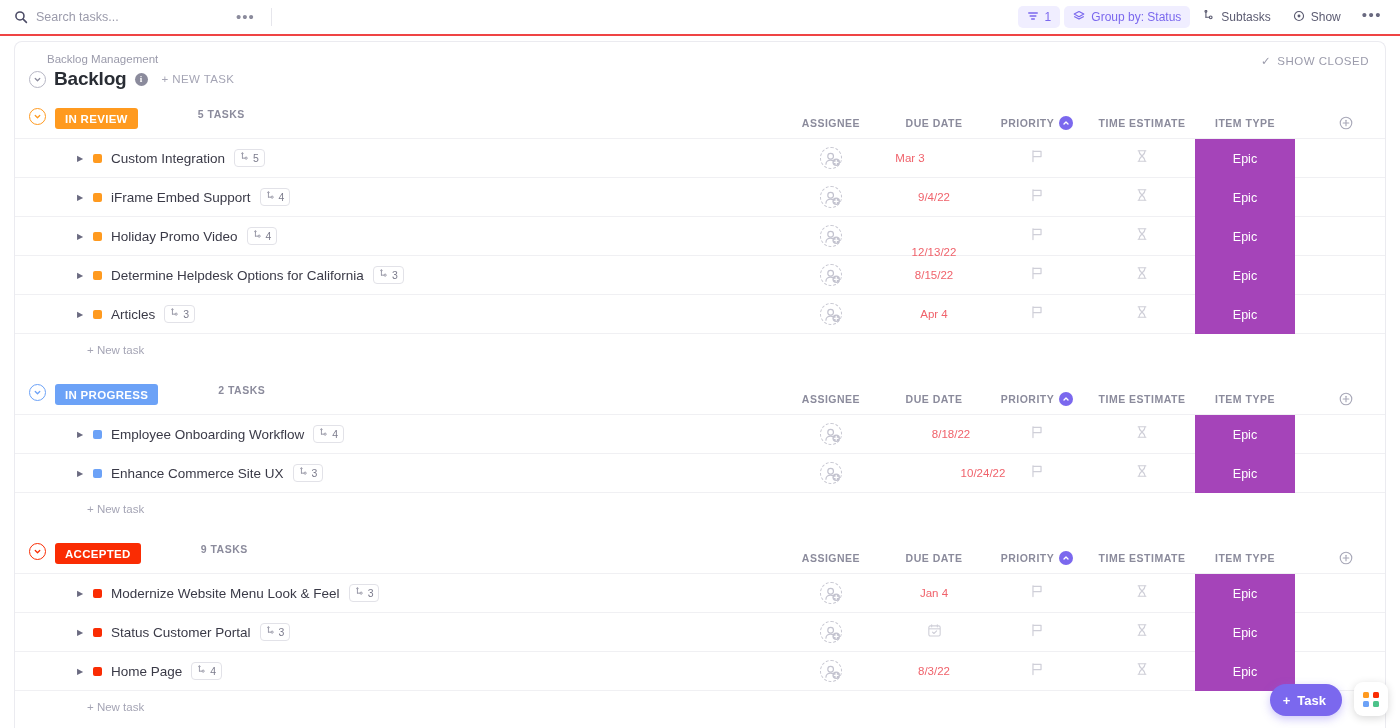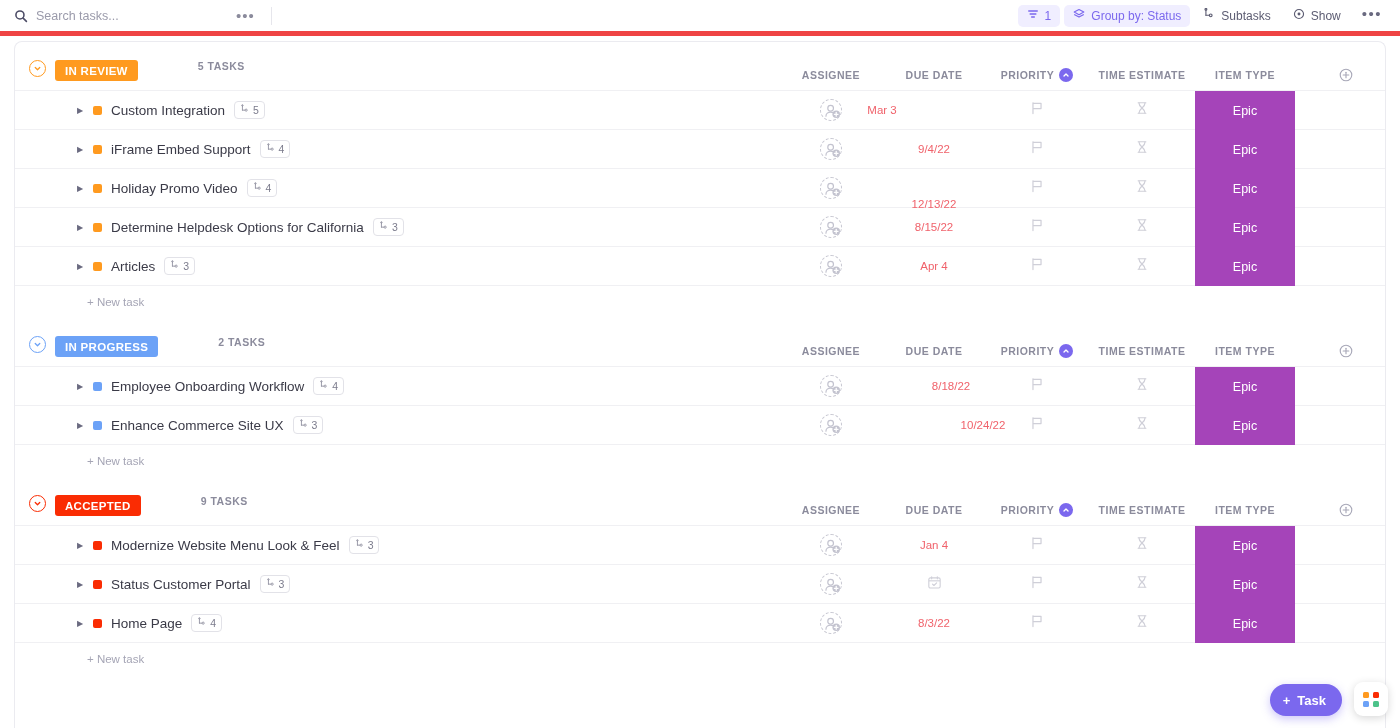--- a/index.html
+++ b/index.html
@@ -8,21 +8,21 @@
     background: #ffffff;
     font-family: "Liberation Sans", sans-serif;
     overflow: hidden;
     -webkit-font-smoothing: antialiased;
   }
 
   
   .topbar {
     height: 36px; width: 1400px;
     display: flex; align-items: center;
-    border-bottom: 5px solid #ef4444;
+    border-bottom: 2px solid #ef4444;
     background: #fff;
     position: relative;
   }
   .search-wrap { display: flex; align-items: center; gap: 8px; padding-left: 14px; width: 230px; }
   .search-ic { width: 14px; height: 14px; flex: 0 0 auto; color: #4c4c66; }
   .search-input {
     border: none; outline: none; background: transparent;
     font-family: "Liberation Sans", sans-serif;
     font-size: 12.5px; color: #656576; width: 180px; padding: 0;
   }
@@ -246,20 +246,37 @@
       </span>
       <span>Show</span>
     </div>
 
     <div class="dots-btn">•••</div>
   </div>
 </div>
 
 <div class="page">
 
+  <div class="page-head">
+    <div class="breadcrumb">Backlog Management</div>
+    <div class="title-row">
+      <span class="collapse-circle">
+        <svg viewBox="0 0 12 12" width="9" height="9" fill="none" stroke="currentColor" stroke-width="1.7" stroke-linecap="round" stroke-linejoin="round">
+            <polyline points="3,4.6 6,7.6 9,4.6"></polyline>
+          </svg>
+      </span>
+      <span class="page-title">Backlog</span>
+      <span class="info-dot">i</span>
+      <span class="new-task-link">+ NEW TASK</span>
+    </div>
+    <div class="show-closed">
+      <span>✓</span>
+      <span>SHOW CLOSED</span>
+    </div>
+  </div>
 
   <div id="groups">
       <div class="group">
         <div class="group-header">
           <span class="grp-circle" style="color:#FF9A1F">
             <svg viewBox="0 0 12 12" width="9" height="9" fill="none" stroke="currentColor" stroke-width="1.7" stroke-linecap="round" stroke-linejoin="round">
               <polyline points="3,4.6 6,7.6 9,4.6"></polyline>
             </svg>
           </span>
           <span class="status-pill" style="background:#FF9A1F">IN REVIEW</span>
@@ -314,21 +331,21 @@
               <span class="avatar">
                 <svg viewBox="0 0 24 24" width="22" height="22" style="position:absolute;left:0;top:0">
                   <circle cx="10.5" cy="9" r="3.1" fill="none" stroke="#c3c3cf" stroke-width="1.3"></circle>
                   <path d="M5.4 17.6c0-2.8 2.3-4.4 5.1-4.4 1 0 1.9.2 2.7.6" fill="none" stroke="#c3c3cf" stroke-width="1.3" stroke-linecap="round"></path>
                   <circle cx="16.6" cy="15.6" r="4.1" fill="#c3c3cf"></circle>
                   <line x1="16.6" y1="13.6" x2="16.6" y2="17.6" stroke="#fff" stroke-width="1.4" stroke-linecap="round"></line>
                   <line x1="14.6" y1="15.6" x2="18.6" y2="15.6" stroke="#fff" stroke-width="1.4" stroke-linecap="round"></line>
                 </svg>
               </span>
             </div>
-            <div class="cell" style="left: 820px; width: 94px;">
+            <div class="cell" style="left: 848px; width: 94px;">
               <span class="due" style="color: rgb(240, 98, 107);">Mar 3</span>
             </div>
             <div class="cell" style="left: 976px; width: 92px;">
               <span class="ic-muted"><svg viewBox="0 0 16 16" width="14" height="14" fill="none" stroke="currentColor" stroke-width="1.4" stroke-linejoin="round">
                   <line x1="3.4" y1="2" x2="3.4" y2="14.4" stroke-linecap="round"></line>
                   <path d="M3.4 2.6 H12.6 L12.6 8.6 H3.4"></path>
                 </svg></span>
             </div>
             <div class="cell" style="left: 1062px; width: 130px;">
               <span class="ic-muted"><svg viewBox="0 0 16 16" width="14" height="14" fill="none" stroke="currentColor" stroke-width="1.4" stroke-linejoin="round" stroke-linecap="round">

